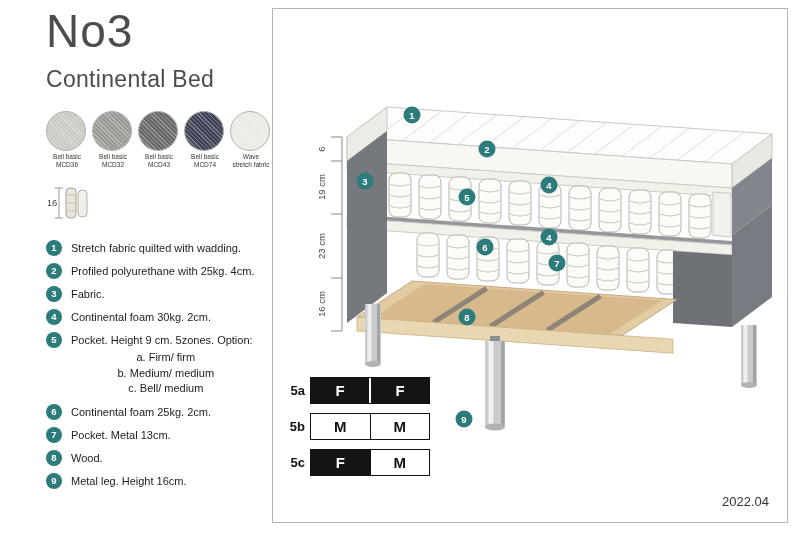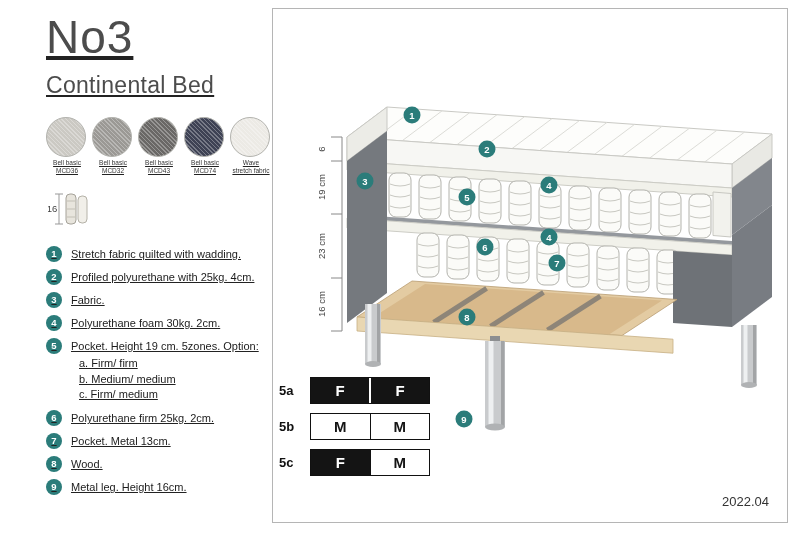--- a/index.html
+++ b/index.html
@@ -1,47 +1,47 @@
 <!DOCTYPE html>
 <html><head>
 <meta charset="utf-8">
 <style>
   html,body{margin:0;padding:0;background:#fff;}
   body{width:800px;height:533px;position:relative;overflow:hidden;
        font-family:"Liberation Sans",sans-serif;color:#222;}
 
   
-  .left{position:absolute;left:46px;top:10px;width:234px;text-decoration:underline;}
+  .left{position:absolute;left:46px;top:4px;width:234px;}
   .title{font-size:46px;font-weight:400;color:#4c4c4c;letter-spacing:1px;margin:0;}
   .subtitle{font-size:23px;color:#4c4c4c;margin-top:8px;letter-spacing:.3px;}
   .swatches{display:flex;gap:4px;margin-top:18px;}
   .swatch{width:42px;text-align:center;}
   .circ{width:40px;height:40px;border-radius:50%;border:1px solid #b3b3ae;box-sizing:border-box;
         background-image:repeating-linear-gradient(45deg,rgba(255,255,255,.30) 0 1px,transparent 1px 3px);}
   .sw1{background-color:#cbc9c3;} .sw2{background-color:#9b9995;} .sw3{background-color:#6a6866;}
   .sw4{background-color:#3e4254;} .sw5{background-color:#eceae5;}
   .lbl{font-size:6.5px;line-height:1.3;color:#333;margin-top:2px;}
   .legthumb{margin:13px 0 0 2px;}
   .features{margin-top:13px;}
   .feat{display:flex;align-items:flex-start;margin-bottom:7px;font-size:11px;line-height:1.35;color:#1c1c1c;}
   .bdg{flex:0 0 16px;width:16px;height:16px;border-radius:50%;background:#2b7c7a;color:#fff;
        font-size:9.5px;font-weight:bold;line-height:16px;text-align:center;margin-right:9px;}
   .ftxt{margin-top:1px;}
   .opts{margin:2px 0 0 8px;}
-  .opts div{margin-bottom:1px;}
+  .opts div{margin-bottom:1px;text-align:center;}
 
   
   .panel{position:absolute;left:272px;top:8px;width:516px;height:515px;
          border:1px solid #b5b5b5;background:#fff;box-sizing:border-box;}
   .diagram{position:absolute;left:44px;top:76px;}
 
   
   .firm{position:absolute;left:6px;top:368px;}
   .frow{display:flex;align-items:center;margin-bottom:9px;}
-  .flab{width:26px;text-align:left;font-weight:bold;font-size:13px;margin-right:5px;color:#111;}
+  .flab{width:26px;text-align:right;font-weight:bold;font-size:13px;margin-right:5px;color:#111;}
   .fbox{display:flex;width:118px;height:25px;border:1.5px solid #111;box-sizing:content-box;}
   .fcell{flex:1;display:flex;align-items:center;justify-content:center;
          font-weight:bold;font-size:15px;}
   .dark{background:#141414;color:#fff;} .light{background:#fff;color:#141414;}
   .div-w{border-left:2px solid #fff;} .div-b{border-left:1.5px solid #111;}
 
   .version{position:absolute;right:18px;bottom:13px;font-size:13px;color:#333;}
 
   
   .dimtxt{font-size:9.5px;fill:#444;}
@@ -104,36 +104,36 @@
     <div class="feat">
       <span class="bdg">2</span>
       <span class="ftxt">Profiled polyurethane with 25kg. 4cm.</span>
     </div>
     <div class="feat">
       <span class="bdg">3</span>
       <span class="ftxt">Fabric.</span>
     </div>
     <div class="feat">
       <span class="bdg">4</span>
-      <span class="ftxt">Polyurethane foam 30kg. 2cm.</span>
+      <span class="ftxt">Continental foam 30kg. 2cm.</span>
     </div>
     <div class="feat">
       <span class="bdg">5</span>
       <span class="ftxt">
-        <span>Pocket. Height 19 cm. 5zones. Option:</span>
+        <span>Pocket. Height 9 cm. 5zones. Option:</span>
         <span class="opts" style="display:block">
           <div>a. Firm/ firm</div>
           <div>b. Medium/ medium</div>
-          <div>c. Firm/ medium</div>
+          <div>c. Bell/ medium</div>
         </span>
       </span>
     </div>
     <div class="feat">
       <span class="bdg">6</span>
-      <span class="ftxt">Polyurethane firm 25kg. 2cm.</span>
+      <span class="ftxt">Continental foam 25kg. 2cm.</span>
     </div>
     <div class="feat">
       <span class="bdg">7</span>
       <span class="ftxt">Pocket. Metal 13cm.</span>
     </div>
     <div class="feat">
       <span class="bdg">8</span>
       <span class="ftxt">Wood.</span>
     </div>
     <div class="feat">

